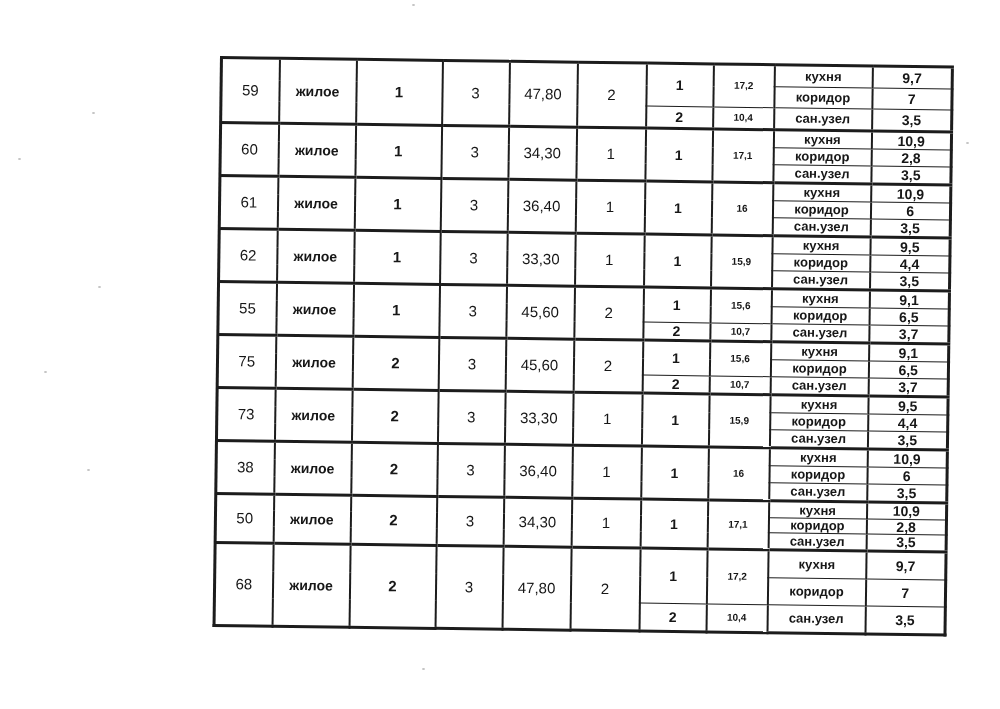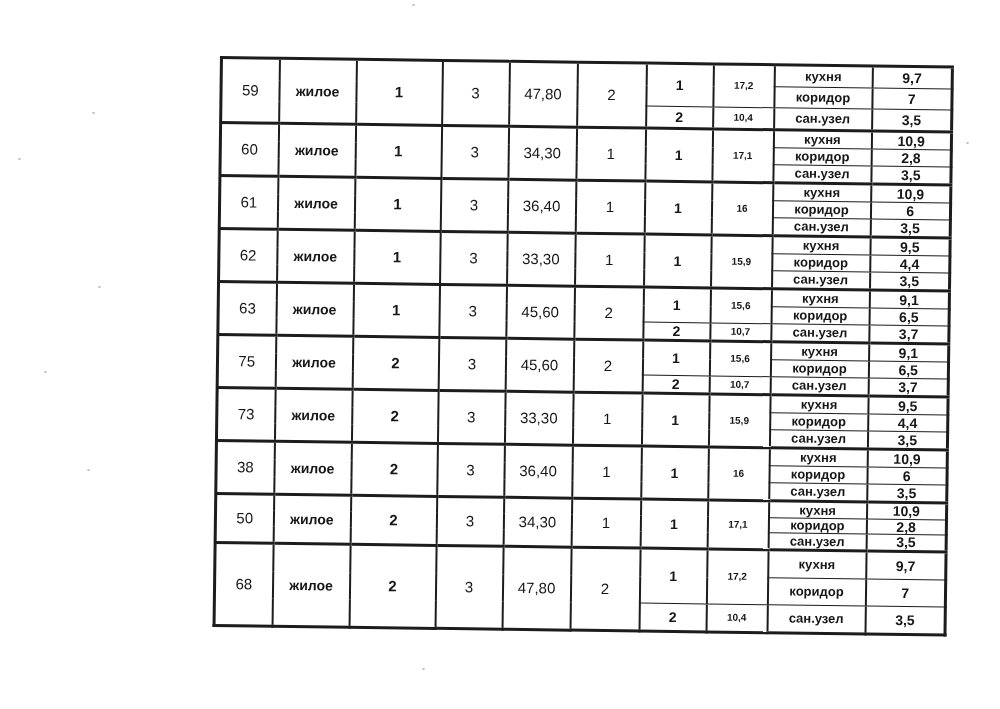--- a/index.html
+++ b/index.html
@@ -180,21 +180,21 @@
           </tr>
           <tr class="h3">
             <td class="c-sname">коридор</td>
             <td class="c-sarea">4,4</td>
           </tr>
           <tr class="h3">
             <td class="c-sname">сан.узел</td>
             <td class="c-sarea">3,5</td>
           </tr>
           <tr class="h4 apt-start">
-            <td class="c-num" rowspan="3">63</td>
+            <td class="c-num" rowspan="3">55</td>
             <td class="c-type" rowspan="3">жилое</td>
             <td class="c-v3" rowspan="3">1</td>
             <td class="c-v4" rowspan="3">3</td>
             <td class="c-area" rowspan="3">45,60</td>
             <td class="c-rcount" rowspan="3">2</td>
             <td class="c-rnum" rowspan="2">1</td>
             <td class="c-rarea" rowspan="2">15,6</td>
             <td class="c-sname">кухня</td>
             <td class="c-sarea">9,1</td>
           </tr>

